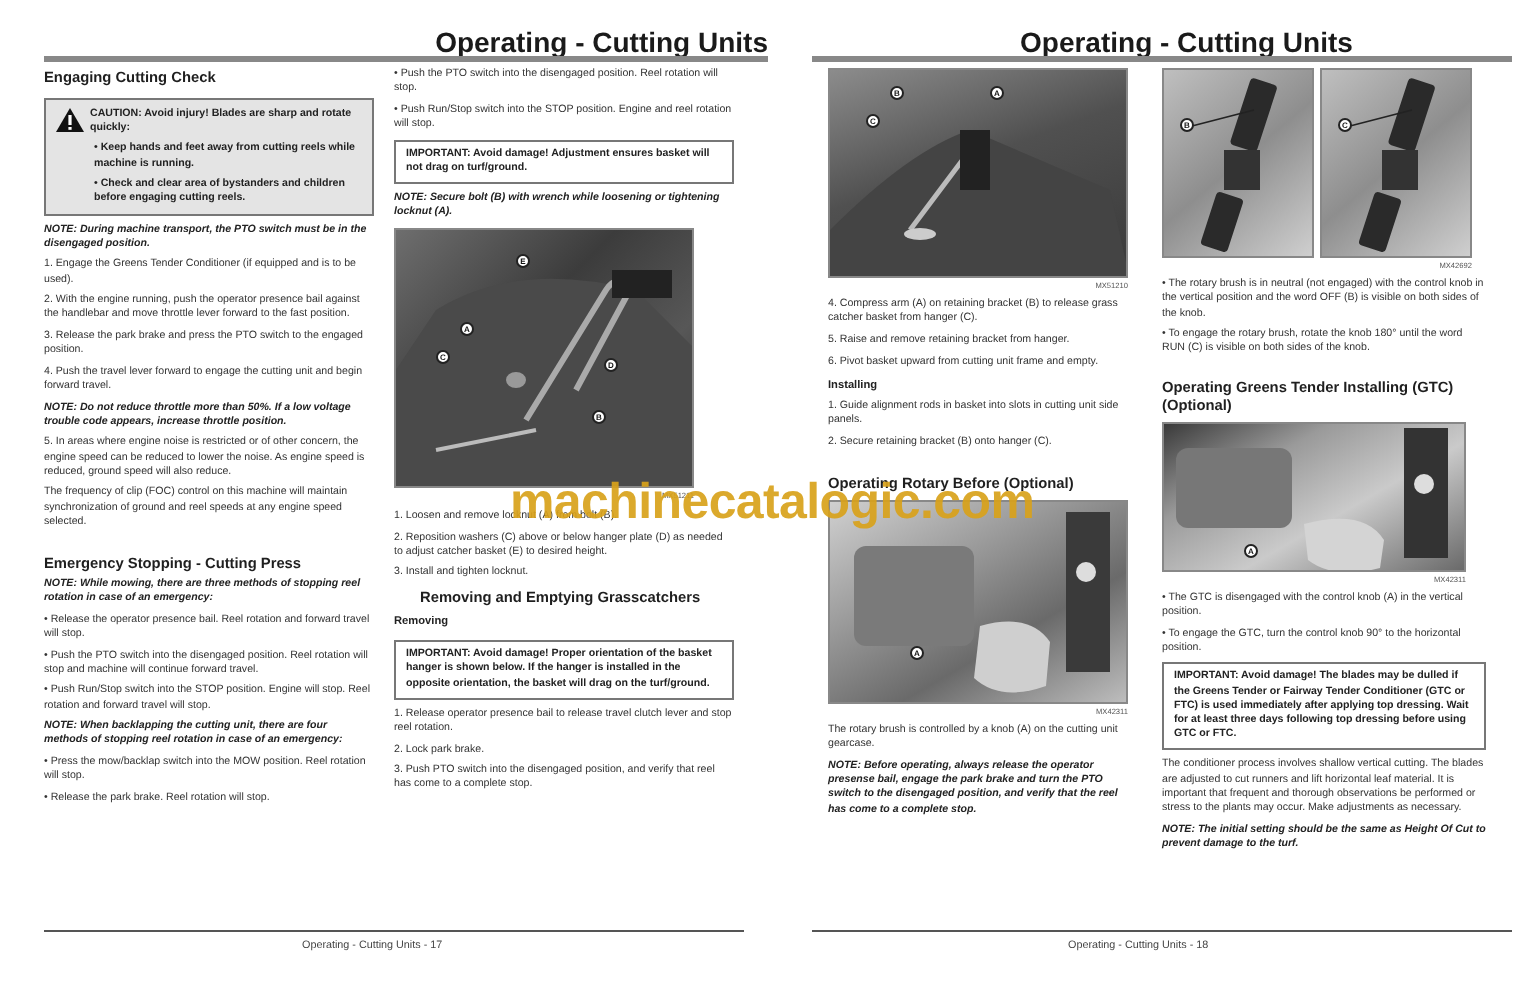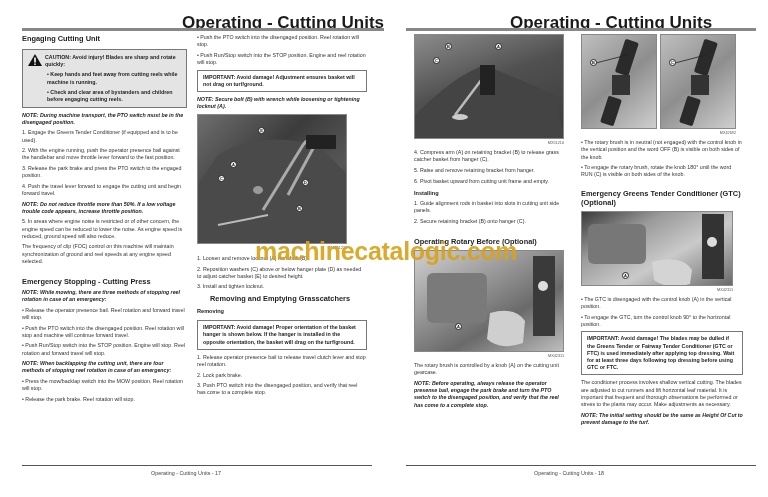--- a/index.html
+++ b/index.html
@@ -1,21 +1,21 @@
 <!DOCTYPE html>
 <html><head>
 <meta charset="utf-8">
 <style>
   * { box-sizing: border-box; margin: 0; padding: 0; }
   html, body { width: 768px; height: 497px; background: #ffffff; overflow: hidden; }
   body { font-family: "Liberation Sans", sans-serif; color: #222; position: relative; }
   .page { position: absolute; top: 0; width: 384px; height: 497px; }
   .page.left { left: 0; }
   .page.right { left: 384px; }
-  .page-title { position: absolute; top: 13px; font-size: 17px; font-weight: bold; color: #1a1a1a; }
+  .page-title { position: absolute; top: 13px; font-size: 14px; font-weight: bold; color: #1a1a1a; }
   .page.left .page-title { right: 0; }
   .title-rule { position: absolute; top: 28px; height: 3px; background: #888; }
   .page.left .title-rule { left: 22px; right: 0; }
   .page.right .title-rule { left: 22px; right: 12px; }
   .col { position: absolute; font-size: 5.3px; line-height: 7.2px; color: #333; }
   .h2 { font-size: 7.4px; font-weight: bold; color: #1f1f1f; line-height: 9px; }
   .h3 { font-size: 5.6px; font-weight: bold; color: #222; }
   .p { margin-bottom: 3.4px; }
   .note { font-style: italic; font-weight: bold; color: #222; margin-bottom: 3.4px; }
   .box { border: 1px solid #777; padding: 3px 5px; font-weight: bold; margin-bottom: 4px; color: #222; }
@@ -30,21 +30,21 @@
   .watermark { position: absolute; left: 255px; top: 237px; font-size: 25px; font-weight: bold; color: #d9a21b; letter-spacing: -0.3px; opacity: 0.92; white-space: nowrap; }
 </style>
 </head>
 <body>
 
 <div class="page left">
   <div class="page-title" style="right:0;">Operating - Cutting Units</div>
   <div class="title-rule"></div>
 
   <div class="col" style="left:22px; top:34px; width:165px;">
-    <div class="h2" style="margin-bottom:6px;">Engaging Cutting Unit</div>
+    <div class="h2" style="margin-bottom:6px;">Engaging Cutting Check</div>
     <div class="box gray" style="padding:4px 5px 3px;">
       <div class="caution-head">
         <svg class="warn-icon" viewBox="0 0 14 12">
           <polygon points="7,0 14,12 0,12" fill="#111"></polygon>
           <rect x="6.2" y="3.5" width="1.6" height="5" fill="#fff"></rect>
           <rect x="6.2" y="9.5" width="1.6" height="1.4" fill="#fff"></rect>
         </svg>
         <div>CAUTION: Avoid injury!  Blades are sharp and rotate quickly:</div>
       </div>
       <div style="padding-left:19px; margin-top:3px;">
@@ -168,21 +168,21 @@
           <rect x="22" y="62" width="14" height="28" rx="2" fill="#2a2a2a" transform="rotate(18 29 76)"></rect>
           <line x1="14" y1="28" x2="45" y2="20" stroke="#222" stroke-width="0.8"></line>
         </svg>
         <div class="callout" style="left:8px; top:24px;">C</div>
       </div>
     </div>
     <div class="fig-id" style="width:155px;">MX42692</div>
     <div class="p" style="margin-top:2px;">• The rotary brush is in neutral (not engaged) with the control knob in the vertical position and the word OFF (B) is visible on both sides of the knob.</div>
     <div class="p">• To engage the rotary brush, rotate the knob 180° until the word RUN (C) is visible on both sides of the knob.</div>
 
-    <div class="h2" style="margin-top:10px; margin-bottom:4px;">Emergency Greens Tender Conditioner (GTC) (Optional)</div>
+    <div class="h2" style="margin-top:10px; margin-bottom:4px;">Operating Greens Tender Installing (GTC) (Optional)</div>
     <div class="photo" style="width:152px; height:75px; background:linear-gradient(150deg,#3a3a3a 0%,#9a9a9a 30%,#cacaca 60%,#6a6a6a 100%);">
       <svg width="152" height="75" style="position:absolute;left:0;top:0;">
         <rect x="6" y="12" width="58" height="40" rx="6" fill="#777"></rect>
         <path d="M70 50 Q100 42 110 58 L108 72 Q85 78 72 68 Z" fill="#d4d4d4"></path>
         <rect x="120" y="2" width="22" height="65" fill="#333"></rect>
         <circle cx="130" cy="30" r="5" fill="#ddd"></circle>
       </svg>
       <div class="callout" style="left:40px; top:60px;">A</div>
     </div>
     <div class="fig-id" style="width:152px;">MX42311</div>

